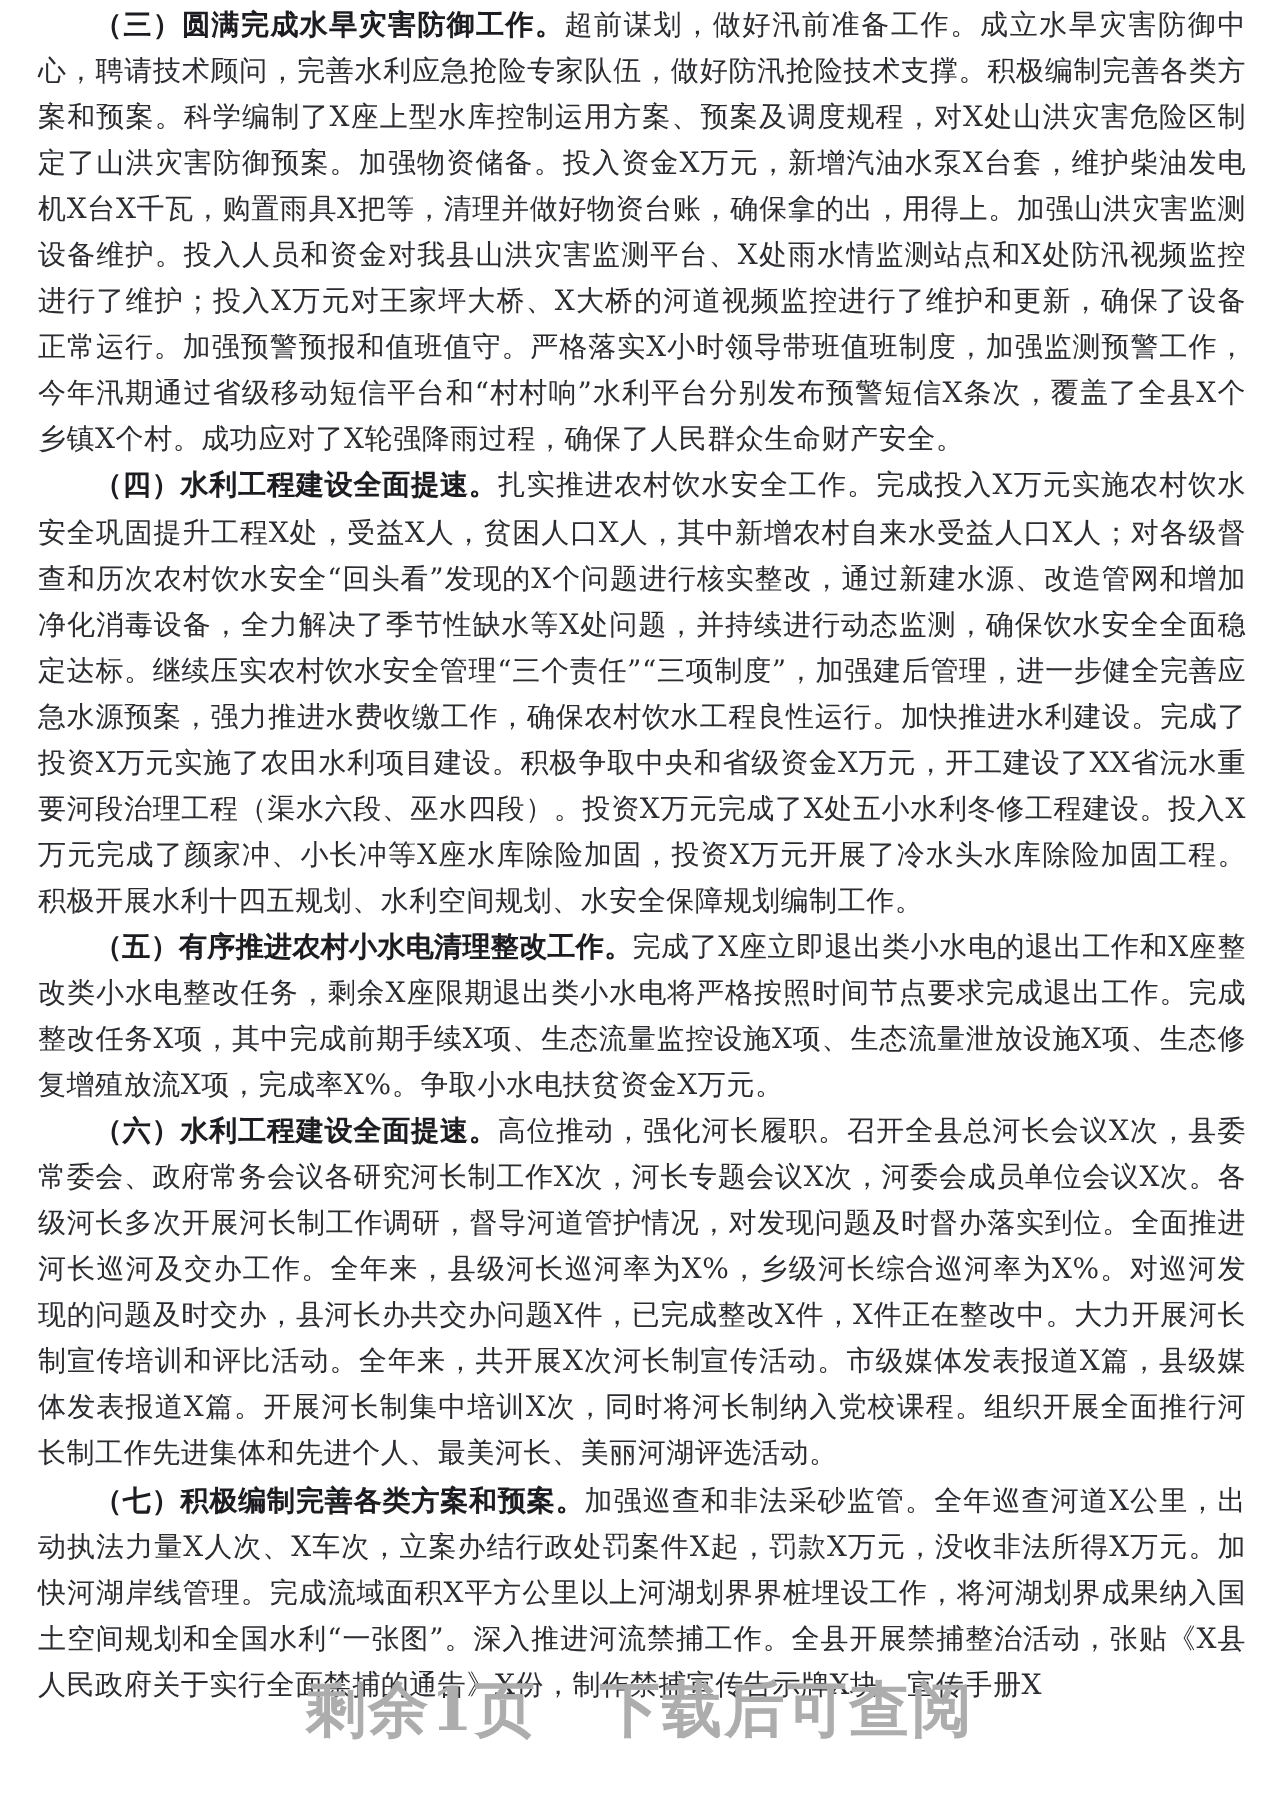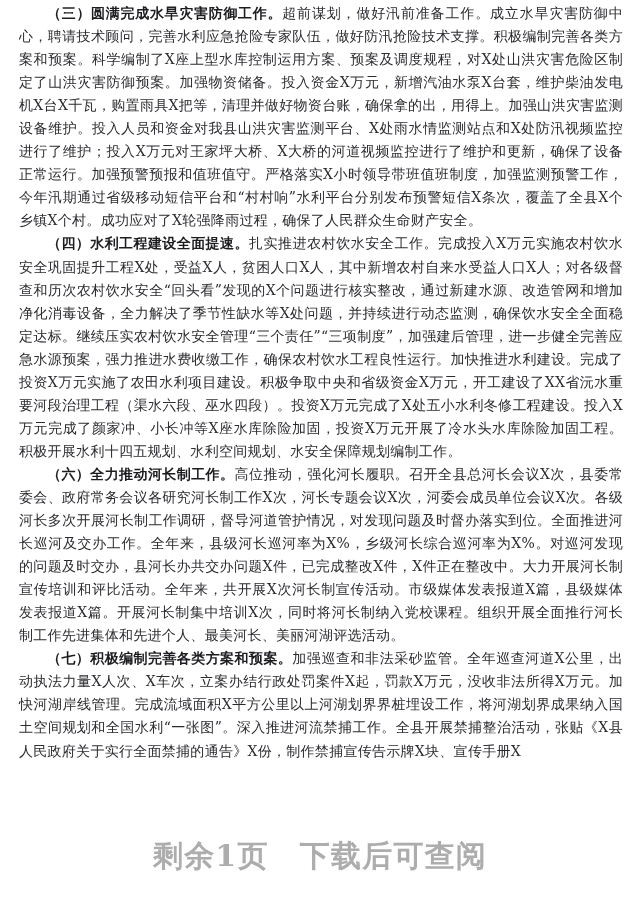--- a/index.html
+++ b/index.html
@@ -68,22 +68,23 @@
 <body>
 
 <div class="page">
 
   <div class="doc-body">
 
     <p class="para"><span class="heading">（三）圆满完成水旱灾害防御工作。</span><span>超前谋划，做好汛前准备工作。成立水旱灾害防御中心，聘请技术顾问，完善水利应急抢险专家队伍，做好防汛抢险技术支撑。积极编制完善各类方案和预案。科学编制了X座上型水库控制运用方案、预案及调度规程，对X处山洪灾害危险区制定了山洪灾害防御预案。加强物资储备。投入资金X万元，新增汽油水泵X台套，维护柴油发电机X台X千瓦，购置雨具X把等，清理并做好物资台账，确保拿的出，用得上。加强山洪灾害监测设备维护。投入人员和资金对我县山洪灾害监测平台、X处雨水情监测站点和X处防汛视频监控进行了维护；投入X万元对王家坪大桥、X大桥的河道视频监控进行了维护和更新，确保了设备正常运行。加强预警预报和值班值守。严格落实X小时领导带班值班制度，加强监测预警工作，今年汛期通过省级移动短信平台和“村村响”水利平台分别发布预警短信X条次，覆盖了全县X个乡镇X个村。成功应对了X轮强降雨过程，确保了人民群众生命财产安全。</span></p>
 
     <p class="para"><span class="heading">（四）水利工程建设全面提速。</span><span>扎实推进农村饮水安全工作。完成投入X万元实施农村饮水安全巩固提升工程X处，受益X人，贫困人口X人，其中新增农村自来水受益人口X人；对各级督查和历次农村饮水安全“回头看”发现的X个问题进行核实整改，通过新建水源、改造管网和增加净化消毒设备，全力解决了季节性缺水等X处问题，并持续进行动态监测，确保饮水安全全面稳定达标。继续压实农村饮水安全管理“三个责任”“三项制度”，加强建后管理，进一步健全完善应急水源预案，强力推进水费收缴工作，确保农村饮水工程良性运行。加快推进水利建设。完成了投资X万元实施了农田水利项目建设。积极争取中央和省级资金X万元，开工建设了XX省沅水重要河段治理工程（渠水六段、巫水四段）。投资X万元完成了X处五小水利冬修工程建设。投入X万元完成了颜家冲、小长冲等X座水库除险加固，投资X万元开展了冷水头水库除险加固工程。积极开展水利十四五规划、水利空间规划、水安全保障规划编制工作。</span></p>
 
+    <p class="para"><span class="heading">（五）有序推进农村小水电清理整改工作。</span><span>完成了X座立即退出类小水电的退出工作和X座整改类小水电整改任务，剩余X座限期退出类小水电将严格按照时间节点要求完成退出工作。完成整改任务X项，其中完成前期手续X项、生态流量监控设施X项、生态流量泄放设施X项、生态修复增殖放流X项，完成率X%。争取小水电扶贫资金X万元。</span></p>
 
-    <p class="para"><span class="heading">（六）全力推动河长制工作。</span><span>高位推动，强化河长履职。召开全县总河长会议X次，县委常委会、政府常务会议各研究河长制工作X次，河长专题会议X次，河委会成员单位会议X次。各级河长多次开展河长制工作调研，督导河道管护情况，对发现问题及时督办落实到位。全面推进河长巡河及交办工作。全年来，县级河长巡河率为X%，乡级河长综合巡河率为X%。对巡河发现的问题及时交办，县河长办共交办问题X件，已完成整改X件，X件正在整改中。大力开展河长制宣传培训和评比活动。全年来，共开展X次河长制宣传活动。市级媒体发表报道X篇，县级媒体发表报道X篇。开展河长制集中培训X次，同时将河长制纳入党校课程。组织开展全面推行河长制工作先进集体和先进个人、最美河长、美丽河湖评选活动。</span></p>
+    <p class="para"><span class="heading">（六）水利工程建设全面提速。</span><span>高位推动，强化河长履职。召开全县总河长会议X次，县委常委会、政府常务会议各研究河长制工作X次，河长专题会议X次，河委会成员单位会议X次。各级河长多次开展河长制工作调研，督导河道管护情况，对发现问题及时督办落实到位。全面推进河长巡河及交办工作。全年来，县级河长巡河率为X%，乡级河长综合巡河率为X%。对巡河发现的问题及时交办，县河长办共交办问题X件，已完成整改X件，X件正在整改中。大力开展河长制宣传培训和评比活动。全年来，共开展X次河长制宣传活动。市级媒体发表报道X篇，县级媒体发表报道X篇。开展河长制集中培训X次，同时将河长制纳入党校课程。组织开展全面推行河长制工作先进集体和先进个人、最美河长、美丽河湖评选活动。</span></p>
 
     <p class="para"><span class="heading">（七）积极编制完善各类方案和预案。</span><span>加强巡查和非法采砂监管。全年巡查河道X公里，出动执法力量X人次、X车次，立案办结行政处罚案件X起，罚款X万元，没收非法所得X万元。加快河湖岸线管理。完成流域面积X平方公里以上河湖划界界桩埋设工作，将河湖划界成果纳入国土空间规划和全国水利“一张图”。深入推进河流禁捕工作。全县开展禁捕整治活动，张贴《X县人民政府关于实行全面禁捕的通告》X份，制作禁捕宣传告示牌X块、宣传手册X</span></p>
 
   </div>
 
   <div class="footer-note">剩余1页　下载后可查阅</div>
 
 </div>
 
 </body></html>

